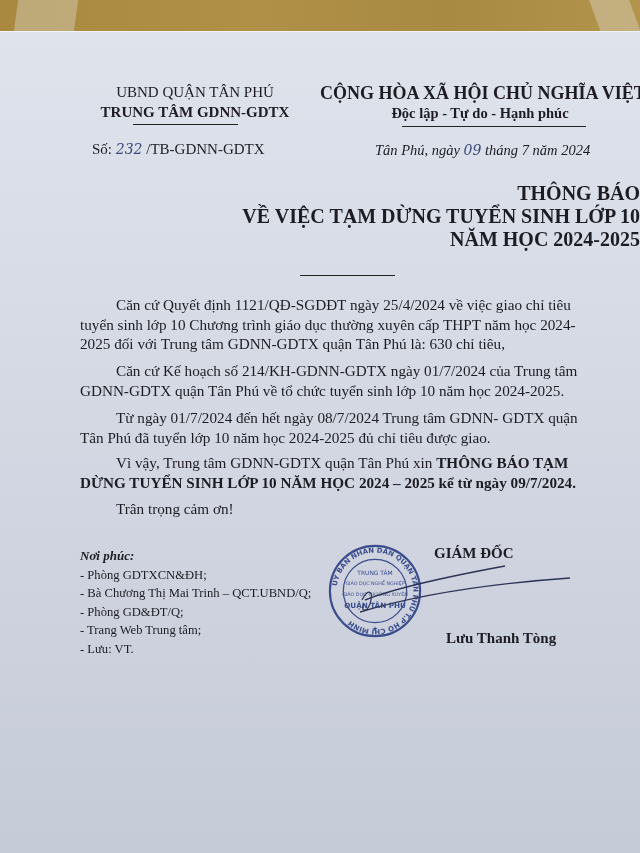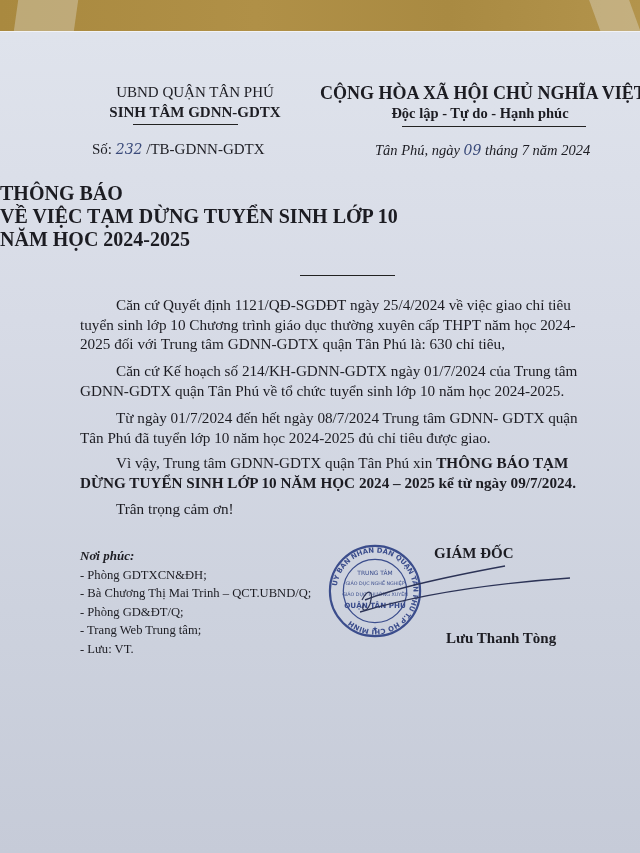--- a/index.html
+++ b/index.html
@@ -25,21 +25,21 @@
       background: linear-gradient(180deg, #dfe3ec 0%, #d7dbe6 35%, #cdd2de 70%, #c6cbd8 100%);
       border-top: 1px solid #f2f3f6;
     }
     .abs { position: absolute; white-space: nowrap; }
     .hdr-left { left: 70px; width: 250px; text-align: center; font-size: 15px; line-height: 20px; }
     .hdr-right { left: 320px; width: 320px; text-align: center; font-size: 15px; line-height: 20px; }
     .bold { font-weight: bold; }
     .ital { font-style: italic; }
     .rule { position: absolute; height: 1px; background: #222; }
     .handwrite { font-family: "DejaVu Serif", serif; font-style: italic; color: #3a4a7a; font-size: 14px; }
-    .title { left: 0; width: 640px; text-align: left; font-weight: bold; font-size: 20px; line-height: 23px; }
+    .title { left: 0; width: 640px; text-align: right; font-weight: bold; font-size: 20px; line-height: 23px; }
     .para { position: absolute; left: 80px; width: 500px; font-size: 15.2px; line-height: 19.5px; white-space: normal; text-align: justify; }
     .para .line { display: block; white-space: nowrap; }
     .indent { padding-left: 36px; }
     .recipients { left: 80px; font-size: 12.6px; line-height: 18.5px; }
     .recipients .rtitle { font-weight: bold; font-style: italic; font-size: 13px; }
     .stamp {
       position: absolute; left: 327px; top: 543px; width: 96px; height: 96px;
     }
     .sig-title { left: 434px; top: 545px; font-size: 15px; font-weight: bold; }
     .sig-name { left: 418px; top: 630px; font-size: 15px; font-weight: bold; margin-left: 28px; }
@@ -48,21 +48,21 @@
 </head>
 <body>
 
 <div class="cardboard"></div>
 <div class="tape left"></div>
 <div class="tape right"></div>
 
 <div class="paper"></div>
 
 <div class="abs hdr-left" style="top:82px;">UBND QUẬN TÂN PHÚ</div>
-<div class="abs hdr-left bold" style="top:102px;">SINH TÂM GDNN-GDTX</div>
+<div class="abs hdr-left bold" style="top:102px;">TRUNG TÂM GDNN-GDTX</div>
 <div class="rule" style="left:133px; top:124px; width:105px;"></div>
 <div class="abs" style="left:92px; top:141px; font-size:15px;">
   <span>Số:</span>
   <span class="handwrite">232</span>
   <span>/TB-GDNN-GDTX</span>
 </div>
 
 <div class="abs hdr-right bold" style="top:83px; font-size:18px;">CỘNG HÒA XÃ HỘI CHỦ NGHĨA VIỆT NAM</div>
 <div class="abs hdr-right bold" style="top:103px; font-size:14.5px;">Độc lập - Tự do - Hạnh phúc</div>
 <div class="rule" style="left:402px; top:126px; width:184px;"></div>

